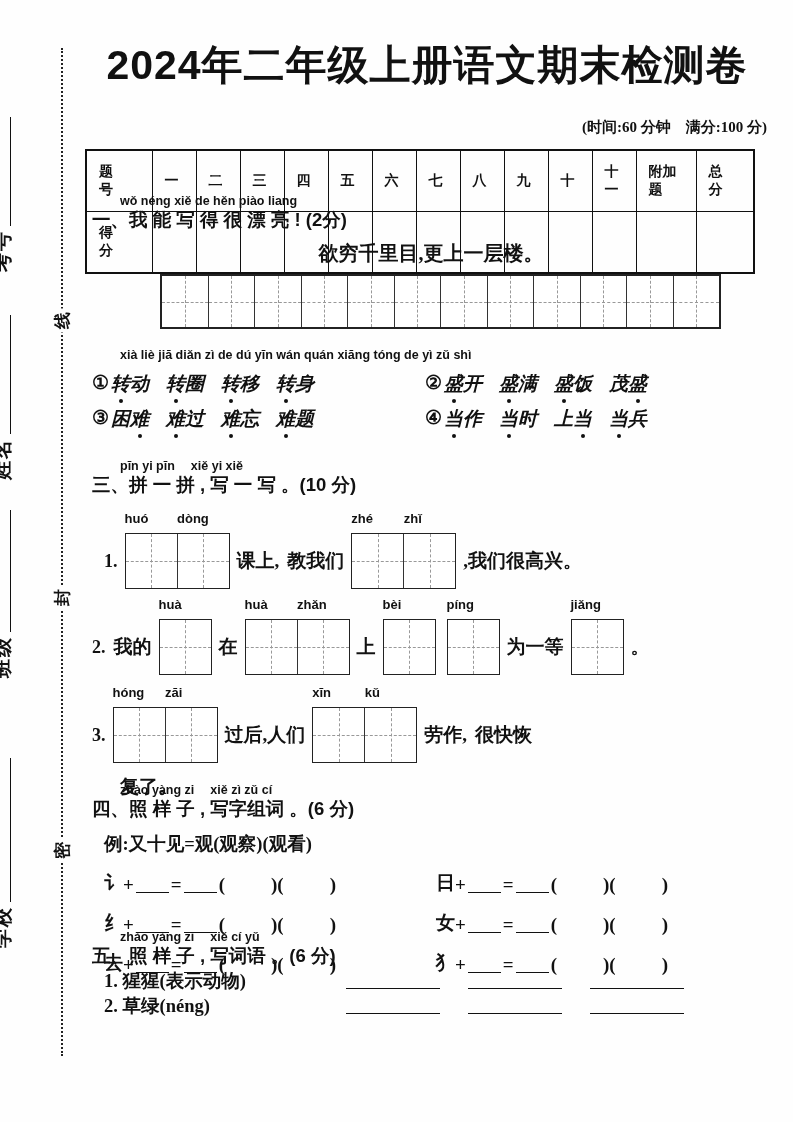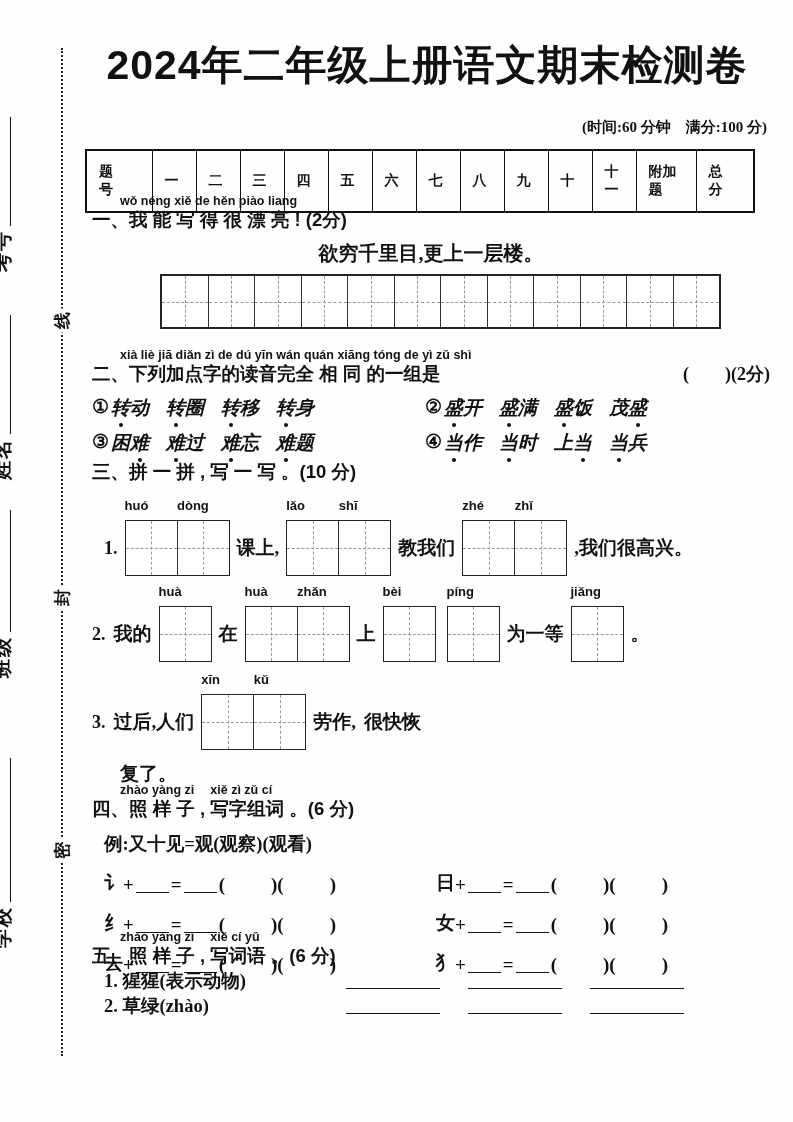--- a/index.html
+++ b/index.html
@@ -141,20 +141,36 @@
       <td>五</td>
       <td>六</td>
       <td>七</td>
       <td>八</td>
       <td>九</td>
       <td>十</td>
       <td>十一</td>
       <td>附加题</td>
       <td>总　分</td>
     </tr>
+    <tr>
+      <td>得　分</td>
+      <td></td>
+          <td></td>
+      <td></td>
+          <td></td>
+      <td></td>
+          <td></td>
+      <td></td>
+          <td></td>
+      <td></td>
+          <td></td>
+      <td></td>
+          <td></td>
+      <td></td>
+    </tr>
   </tbody>
     </table>
 
   <div class="section" style="top:195px">
     <div class="pinyin-line">wǒ néng xiě de hěn piào liang</div>
     <div class="sec-heading">一、我 能 写 得 很 漂 亮 ! (2分)</div>
     <div style="text-align:center;margin-top:8px;font-weight:bold;font-size:20px;">欲穷千里目,更上一层楼。</div>
     <div style="margin-left:68px;margin-top:7px;">
       <span class="grid-row big-grid">
         <i class="cell"></i>
@@ -168,25 +184,20 @@
         <i class="cell"></i>
           <i class="cell"></i>
         <i class="cell"></i>
           <i class="cell"></i>
       </span>
     </div>
   </div>
 
   <div class="section" style="top:349px">
     <div class="pinyin-line">xià liè jiā diǎn zì de dú yīn wán quán xiāng tóng de yì zǔ shì</div>
-    <div class="heading-row">
-      <span class="sec-heading">二、下列加点字的读音完全 相 同 的一组是</span>
-      <span class="spacer"></span>
-      <span class="answer-paren">(　　)(2分)</span>
-    </div>
     <div class="opt-row">
       <div class="opt-group opt-left">
         <span class="opt-num">①</span>
         <span class="word"><span></span><span class="dotted-char">转</span><span>动</span></span>
         <span class="word"><span></span><span class="dotted-char">转</span><span>圈</span></span>
         <span class="word"><span></span><span class="dotted-char">转</span><span>移</span></span>
         <span class="word"><span></span><span class="dotted-char">转</span><span>身</span></span>
       </div>
       <div class="opt-group">
         <span class="opt-num">②</span>
@@ -208,45 +219,36 @@
         <span class="opt-num">④</span>
         <span class="word"><span></span><span class="dotted-char">当</span><span>作</span></span>
         <span class="word"><span></span><span class="dotted-char">当</span><span>时</span></span>
         <span class="word"><span>上</span><span class="dotted-char">当</span><span></span></span>
         <span class="word"><span></span><span class="dotted-char">当</span><span>兵</span></span>
       </div>
     </div>
   </div>
 
   <div class="section" style="top:460px">
+    <div class="pinyin-line">pīn yi pīn　 xiě yi xiě</div>
     <div class="sec-heading">三、拼 一 拼 , 写 一 写 。(10 分)</div>
 
     <div class="fill-row" style="margin-top:36px">
       <span class="num">1.</span>
       <span class="pgrid">
         <span class="pyrow">
             <i class="py">huó</i>
             <i class="py">dòng</i>
           </span>
         <span class="grid-row">
             <i class="cell"></i>
             <i class="cell"></i>
           </span>
       </span>
       <span class="txt">课上,</span>
-      <span class="pgrid">
-        <span class="pyrow">
-            <i class="py">lǎo</i>
-            <i class="py">shī</i>
-          </span>
-        <span class="grid-row">
-            <i class="cell"></i>
-            <i class="cell"></i>
-          </span>
-      </span>
       <span class="txt">教我们</span>
       <span class="pgrid">
         <span class="pyrow">
             <i class="py">zhé</i>
             <i class="py">zhǐ</i>
           </span>
         <span class="grid-row">
             <i class="cell"></i>
             <i class="cell"></i>
           </span>
@@ -300,20 +302,30 @@
           </span>
         <span class="grid-row">
             <i class="cell"></i>
           </span>
       </span>
       <span class="txt">。</span>
     </div>
 
     <div class="fill-row" style="margin-top:32px;margin-left:0">
       <span class="num">3.</span>
+      <span class="pgrid">
+        <span class="pyrow">
+            <i class="py">hóng</i>
+            <i class="py">zāi</i>
+          </span>
+        <span class="grid-row">
+            <i class="cell"></i>
+            <i class="cell"></i>
+          </span>
+      </span>
       <span class="txt">过后,人们</span>
       <span class="pgrid">
         <span class="pyrow">
             <i class="py">xīn</i>
             <i class="py">kǔ</i>
           </span>
         <span class="grid-row">
             <i class="cell"></i>
             <i class="cell"></i>
           </span>
@@ -419,20 +431,20 @@
     <div class="pinyin-line">zhào yàng zi　 xiě cí yǔ</div>
     <div class="sec-heading">五、照 样 子 , 写词语 。(6 分)</div>
 
     <div class="word-row">
       <span class="wlabel"><span>1.</span> <span>猩猩(表示动物)</span></span>
       <span class="blank long"></span>
       <span class="blank long"></span>
       <span class="blank long"></span>
     </div>
     <div class="word-row">
-      <span class="wlabel"><span>2.</span> <span>草绿(zhào)</span></span>
+      <span class="wlabel"><span>2.</span> <span>草绿(néng)</span></span>
       <span class="blank long"></span>
       <span class="blank long"></span>
       <span class="blank long"></span>
     </div>
   </div>
 
 </div>
 
 </body></html>

